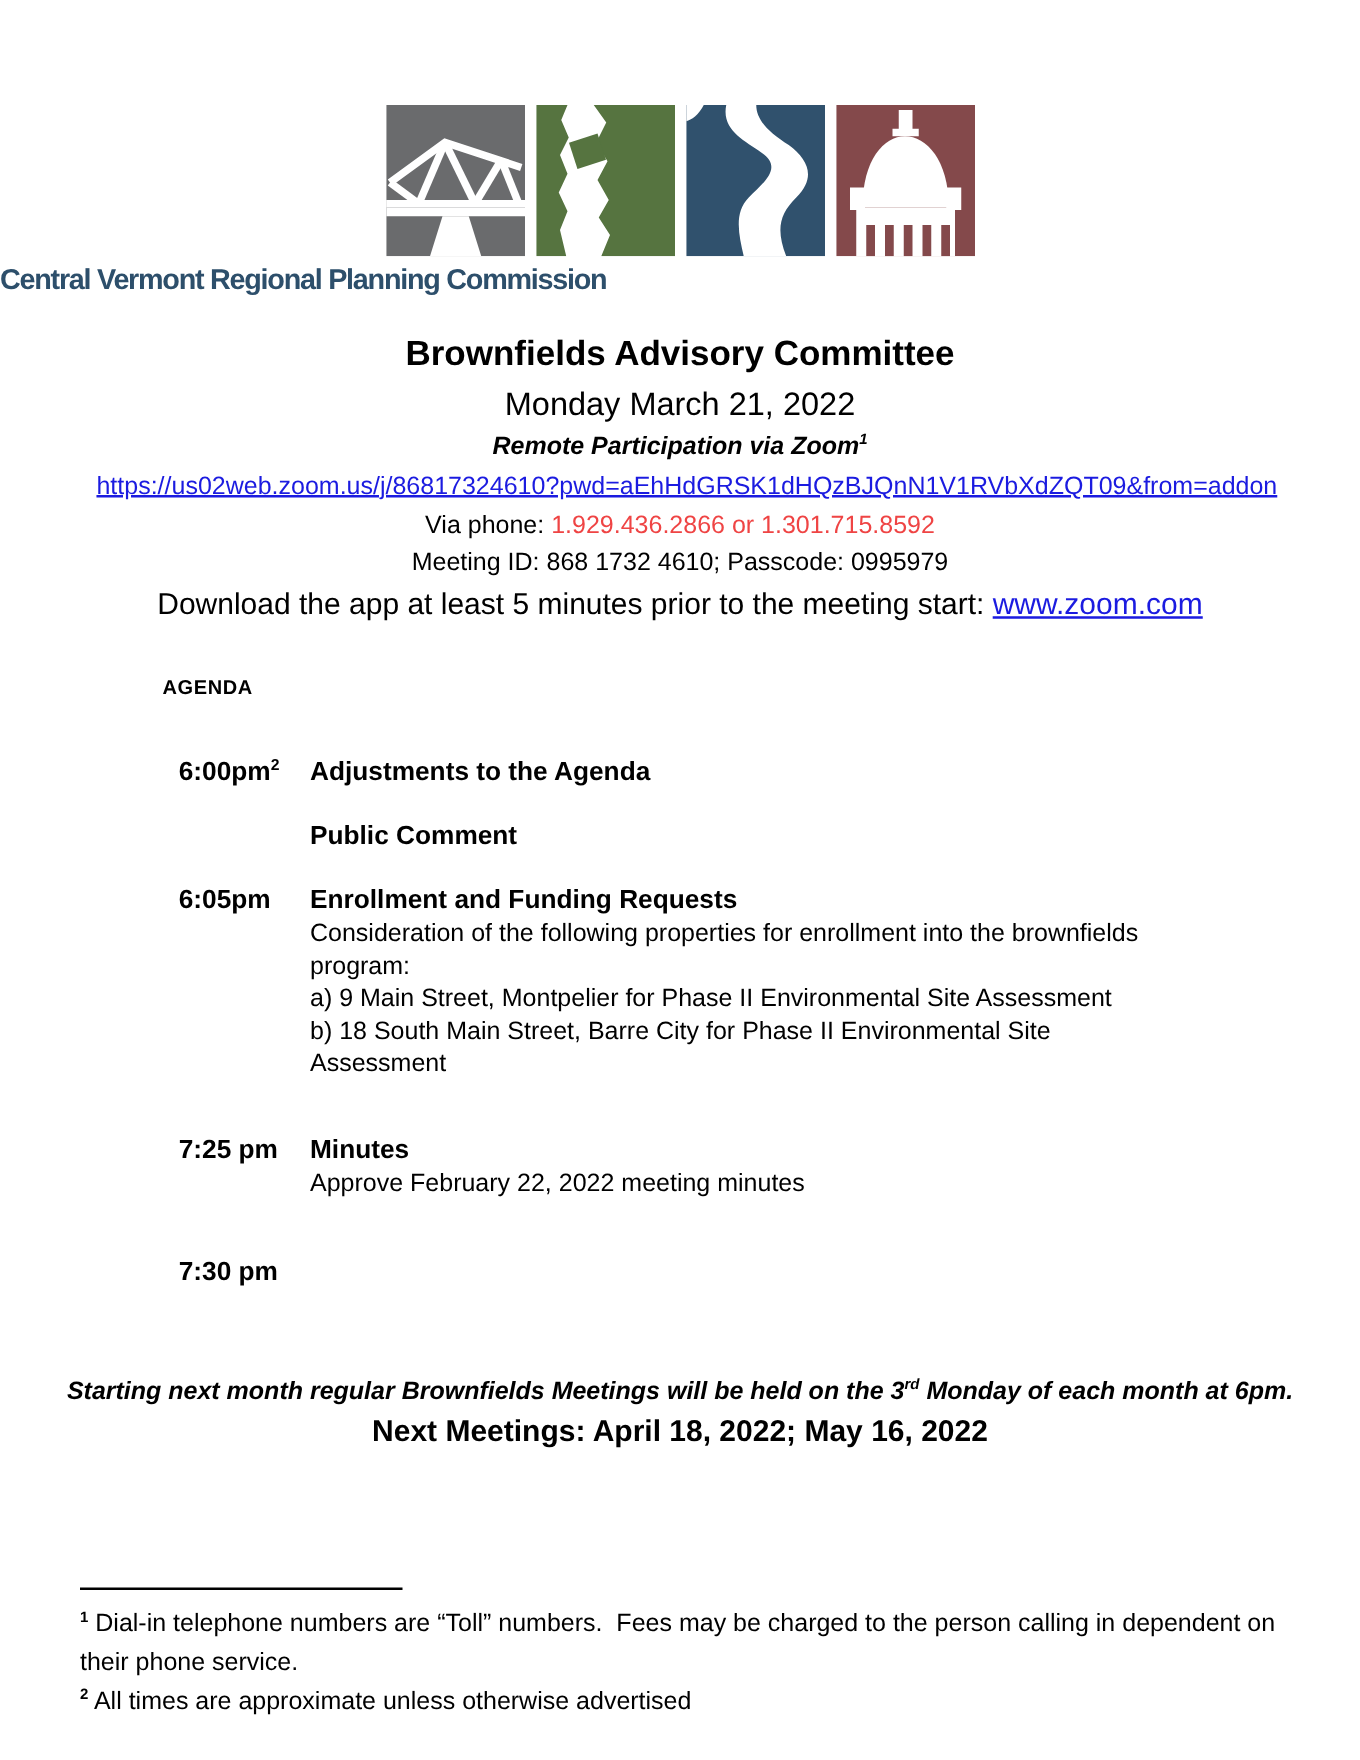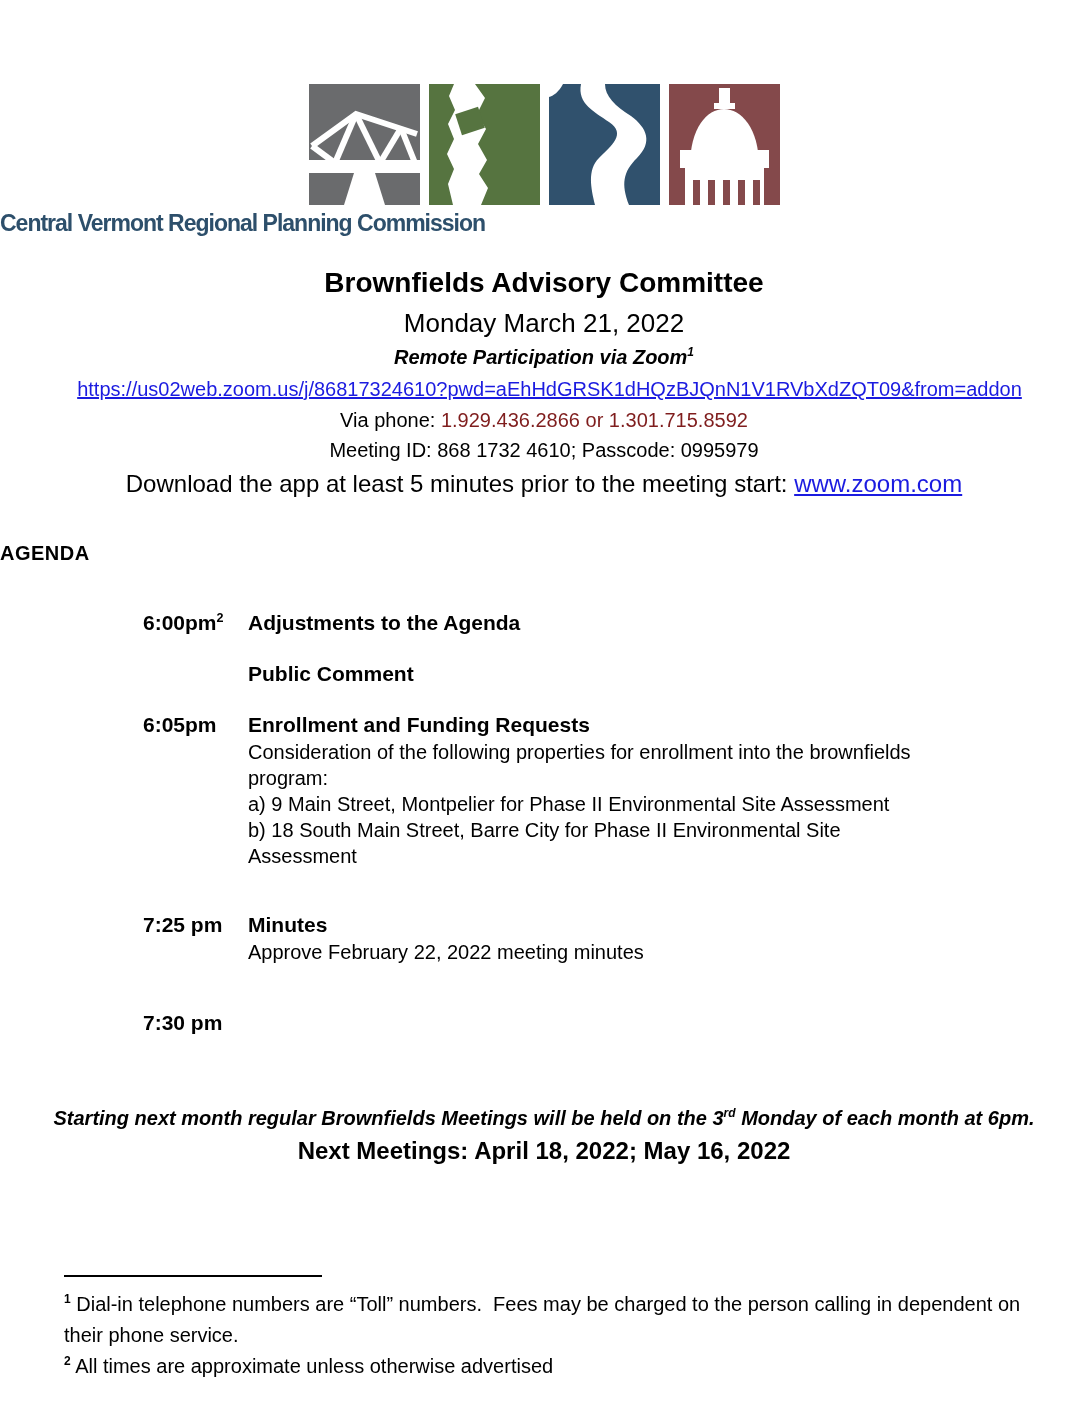--- a/index.html
+++ b/index.html
@@ -35,30 +35,31 @@
   }
 
   
   .title-block { margin-top: 30px; text-align: center; }
   .title-block h1 { font-size: 28px; font-weight: bold; margin-bottom: 9px; }
   .title-block h2 { font-size: 26px; font-weight: normal; margin-bottom: 7px; }
   .remote-line { font-size: 20px; font-weight: bold; font-style: italic; margin-bottom: 9px; }
   .link-line { font-size: 20px; margin-bottom: 8px; padding-left: 11px; }
   a.doc-link { color: #1b1be0; text-decoration: underline; cursor: pointer; }
   .phone-line { font-size: 20px; margin-bottom: 7px; }
-  .phone-nums { color: #7f1d1d; }
+  .phone-nums { color: #ef4444; }
   .meetingid-line { font-size: 20px; margin-bottom: 8px; }
   .download-line { font-size: 24px; }
 
   sup { font-size: 0.6em; font-weight: bold; vertical-align: super; line-height: 0; }
 
   
   .agenda { margin-top: 44px; }
   .agenda-heading {
-    font-size: 20px;
+    margin-left: 130px;
+    font-size: 16px;
     font-weight: bold;
     letter-spacing: 0.5px;
     margin-bottom: 46px;
   }
   .agenda-row { display: flex; margin-left: 143px; margin-bottom: 27px; }
   .agenda-row .time {
     width: 105px;
     flex: 0 0 105px;
     font-size: 21px;
     font-weight: bold;

